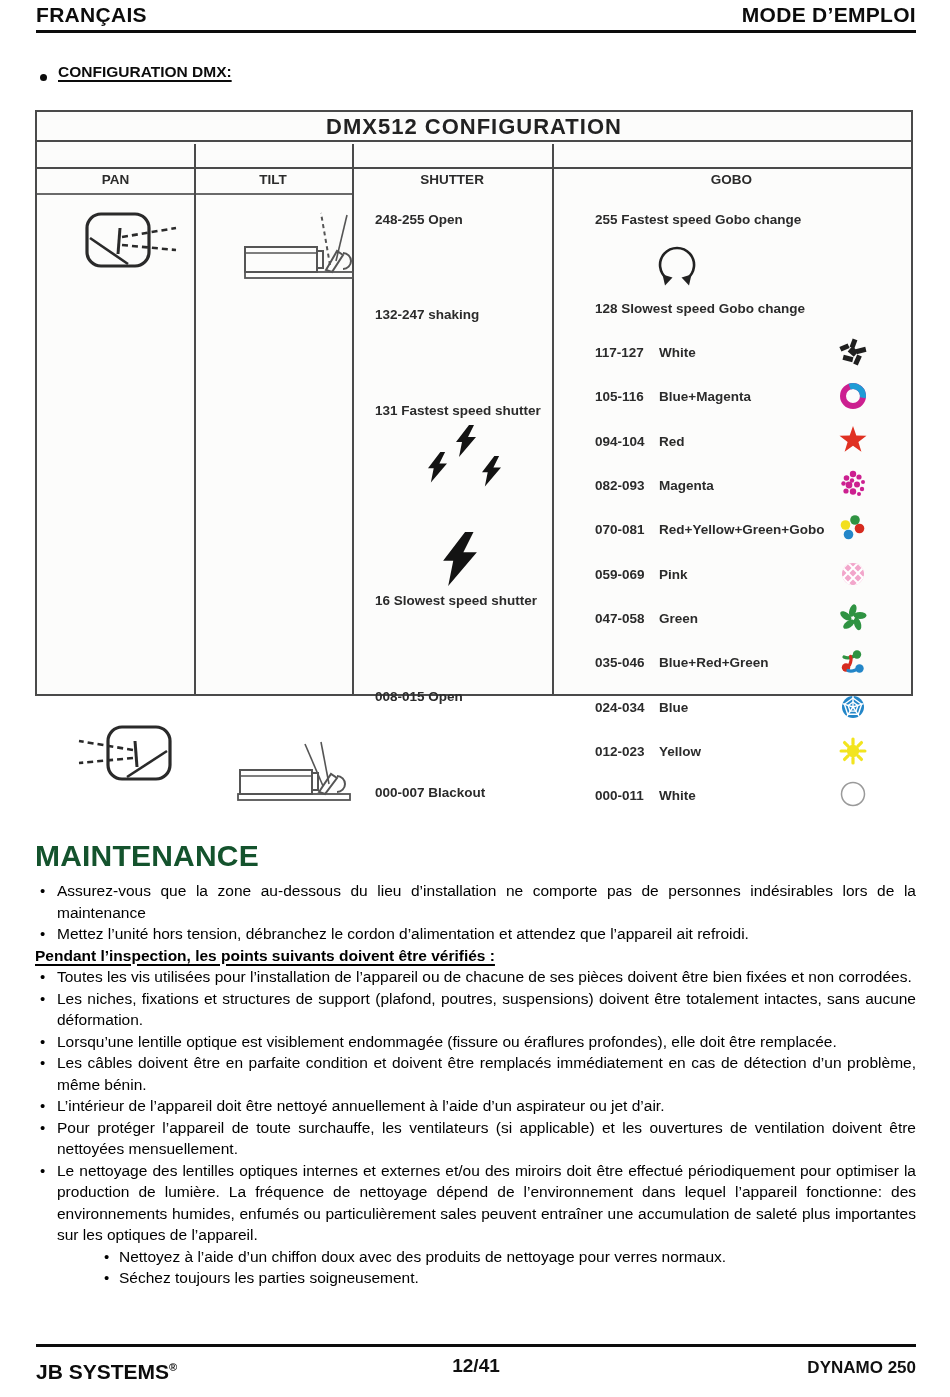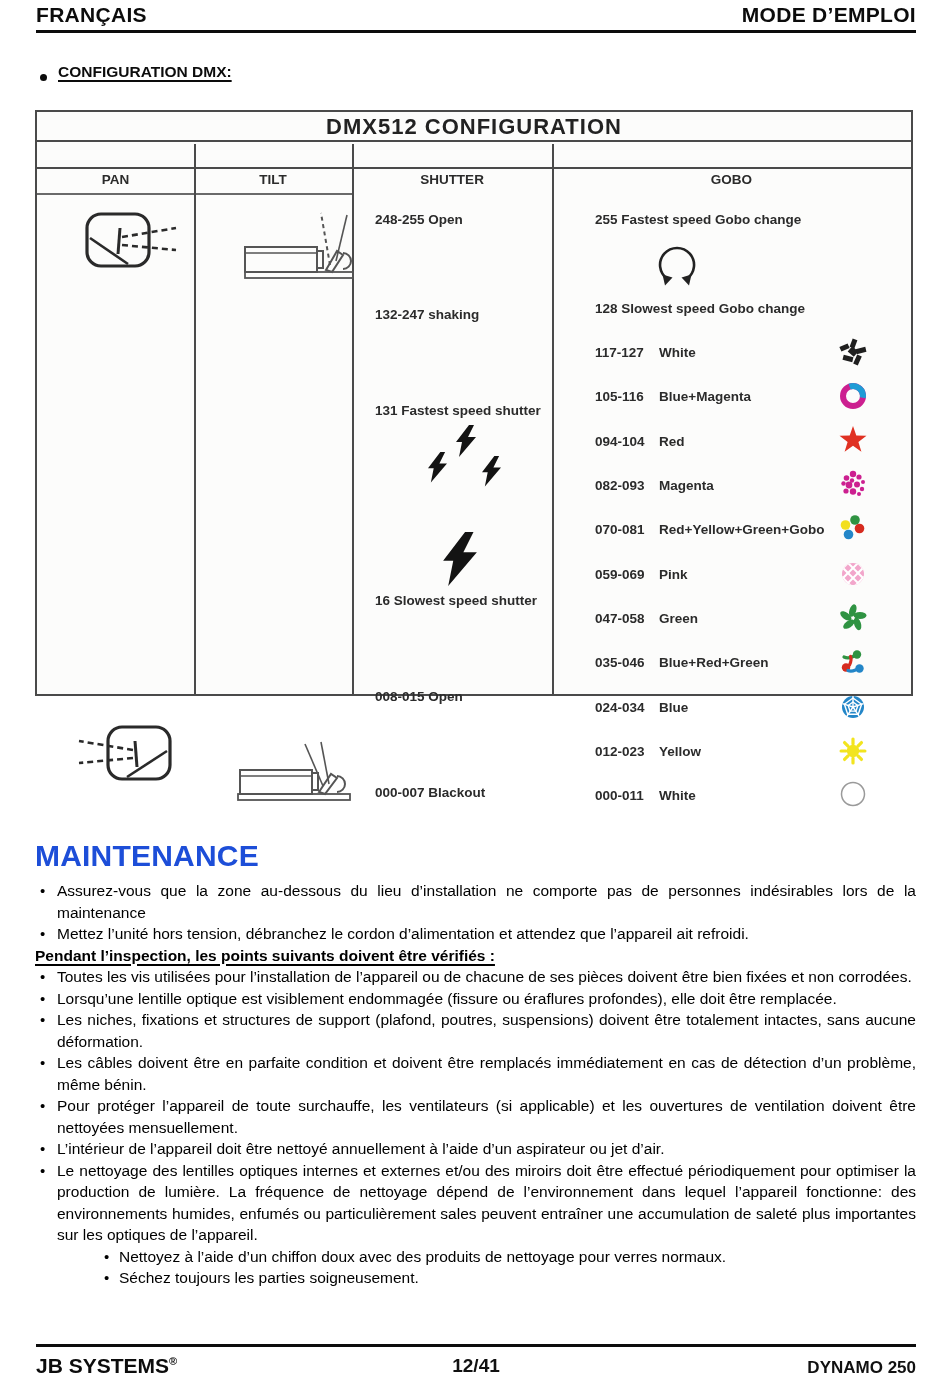--- a/index.html
+++ b/index.html
@@ -37,32 +37,32 @@
   .s0 { top:100px; } .s1 { top:195px; } .s2 { top:291px; }
   .s3 { top:481px; } .s4 { top:577px; } .s5 { top:673px; }
   .g-fastest { left:558px; top:100px; }
   .g-slowest { left:558px; top:189px; }
   .grow { position:absolute; left:558px; width:250px; display:flex; font-size:13.5px; font-weight:600; color:#2b2b2b; white-space:nowrap;align-items:center; }
   .grange { width:64px; flex:0 0 64px; }
   .gicon { position:absolute; left:800px; width:32px; height:32px; }
   .svgabs { position:absolute; }
   
   .maint { position:absolute; left:35px; top:839px; width:881px; color:#000; }
-  .maint h2 { font-size:30px; font-weight:700; letter-spacing:.2px; margin:0 0 7px 0; color:#1d4ed8; }
+  .maint h2 { font-size:30px; font-weight:700; letter-spacing:.2px; margin:0 0 7px 0; color:#14532d; }
   .b-row { display:flex; font-size:15.5px; line-height:21.5px; }
   .b-row .mk { flex:0 0 22px; text-align:left; padding-left:5px; }
   .b-row .mk::before { content:"\2022"; font-size:15px; }
   .b-row .tx { flex:1; text-align:justify; }
   .insp { font-size:15.5px; line-height:21.5px; font-weight:700; text-decoration:underline; text-underline-offset:3px; text-decoration-thickness:1.5px; }
   .sub { margin-left:64px; }
   .sub .mk { flex:0 0 20px; }
   
   .ftr-rule { position:absolute; left:36px; right:34px; top:1344px; border-top:3px solid #0c0c0c; }
   .ftr { position:absolute; left:36px; right:34px; top:1352px; height:36px; }
-  .ftr .brand { position:absolute; left:0; top:2px; font-size:21px; font-weight:700; color:#0c0c0c; }
+  .ftr .brand { position:absolute; left:0; top:8px; font-size:21px; font-weight:700; color:#0c0c0c; }
   .ftr .brand sup { font-size:11px; }
   .ftr .pageno { position:absolute; left:50%; transform:translateX(-50%); top:3px; font-size:19px; font-weight:700; }
   .ftr .model { position:absolute; right:0; top:6px; font-size:17px; font-weight:700; }
   svg { display:block; }
 </style>
 </head>
 <body>
 
 <div class="page">
 
@@ -318,37 +318,37 @@
         <span class="mk"></span>
         <span class="tx">Mettez l’unité hors tension, débranchez le cordon d’alimentation et attendez que l’appareil ait refroidi.</span>
       </div>
     <div class="insp">Pendant l’inspection, les points suivants doivent être vérifiés :</div>
     <div class="b-row">
         <span class="mk"></span>
         <span class="tx">Toutes les vis utilisées pour l’installation de l’appareil ou de chacune de ses pièces doivent être bien fixées et non corrodées.</span>
       </div>
     <div class="b-row">
         <span class="mk"></span>
+        <span class="tx">Les niches, fixations et structures de support (plafond, poutres, suspensions) doivent être totalement intactes, sans aucune déformation.</span>
+      </div>
+    <div class="b-row">
+        <span class="mk"></span>
         <span class="tx">Lorsqu’une lentille optique est visiblement endommagée (fissure ou éraflures profondes), elle doit être remplacée.</span>
       </div>
     <div class="b-row">
         <span class="mk"></span>
-        <span class="tx">Les niches, fixations et structures de support (plafond, poutres, suspensions) doivent être totalement intactes, sans aucune déformation.</span>
-      </div>
-    <div class="b-row">
-        <span class="mk"></span>
         <span class="tx">Les câbles doivent être en parfaite condition et doivent être remplacés immédiatement en cas de détection d’un problème, même bénin.</span>
       </div>
     <div class="b-row">
         <span class="mk"></span>
+        <span class="tx">L’intérieur de l’appareil doit être nettoyé annuellement à l’aide d’un aspirateur ou jet d’air.</span>
+      </div>
+    <div class="b-row">
+        <span class="mk"></span>
         <span class="tx">Pour protéger l’appareil de toute surchauffe, les ventilateurs (si applicable) et les ouvertures de ventilation doivent être nettoyées mensuellement.</span>
-      </div>
-    <div class="b-row">
-        <span class="mk"></span>
-        <span class="tx">L’intérieur de l’appareil doit être nettoyé annuellement à l’aide d’un aspirateur ou jet d’air.</span>
       </div>
     <div class="b-row">
         <span class="mk"></span>
         <span class="tx">Le nettoyage des lentilles optiques internes et externes et/ou des miroirs doit être effectué périodiquement pour optimiser la production de lumière. La fréquence de nettoyage dépend de l’environnement dans lequel l’appareil fonctionne: des environnements humides, enfumés ou particulièrement sales peuvent entraîner une accumulation de saleté plus importantes sur les optiques de l’appareil.</span>
       </div>
     <div class="b-row sub">
         <span class="mk"></span>
         <span class="tx">Nettoyez à l’aide d’un chiffon doux avec des produits de nettoyage pour verres normaux.</span>
       </div>
     <div class="b-row sub">

